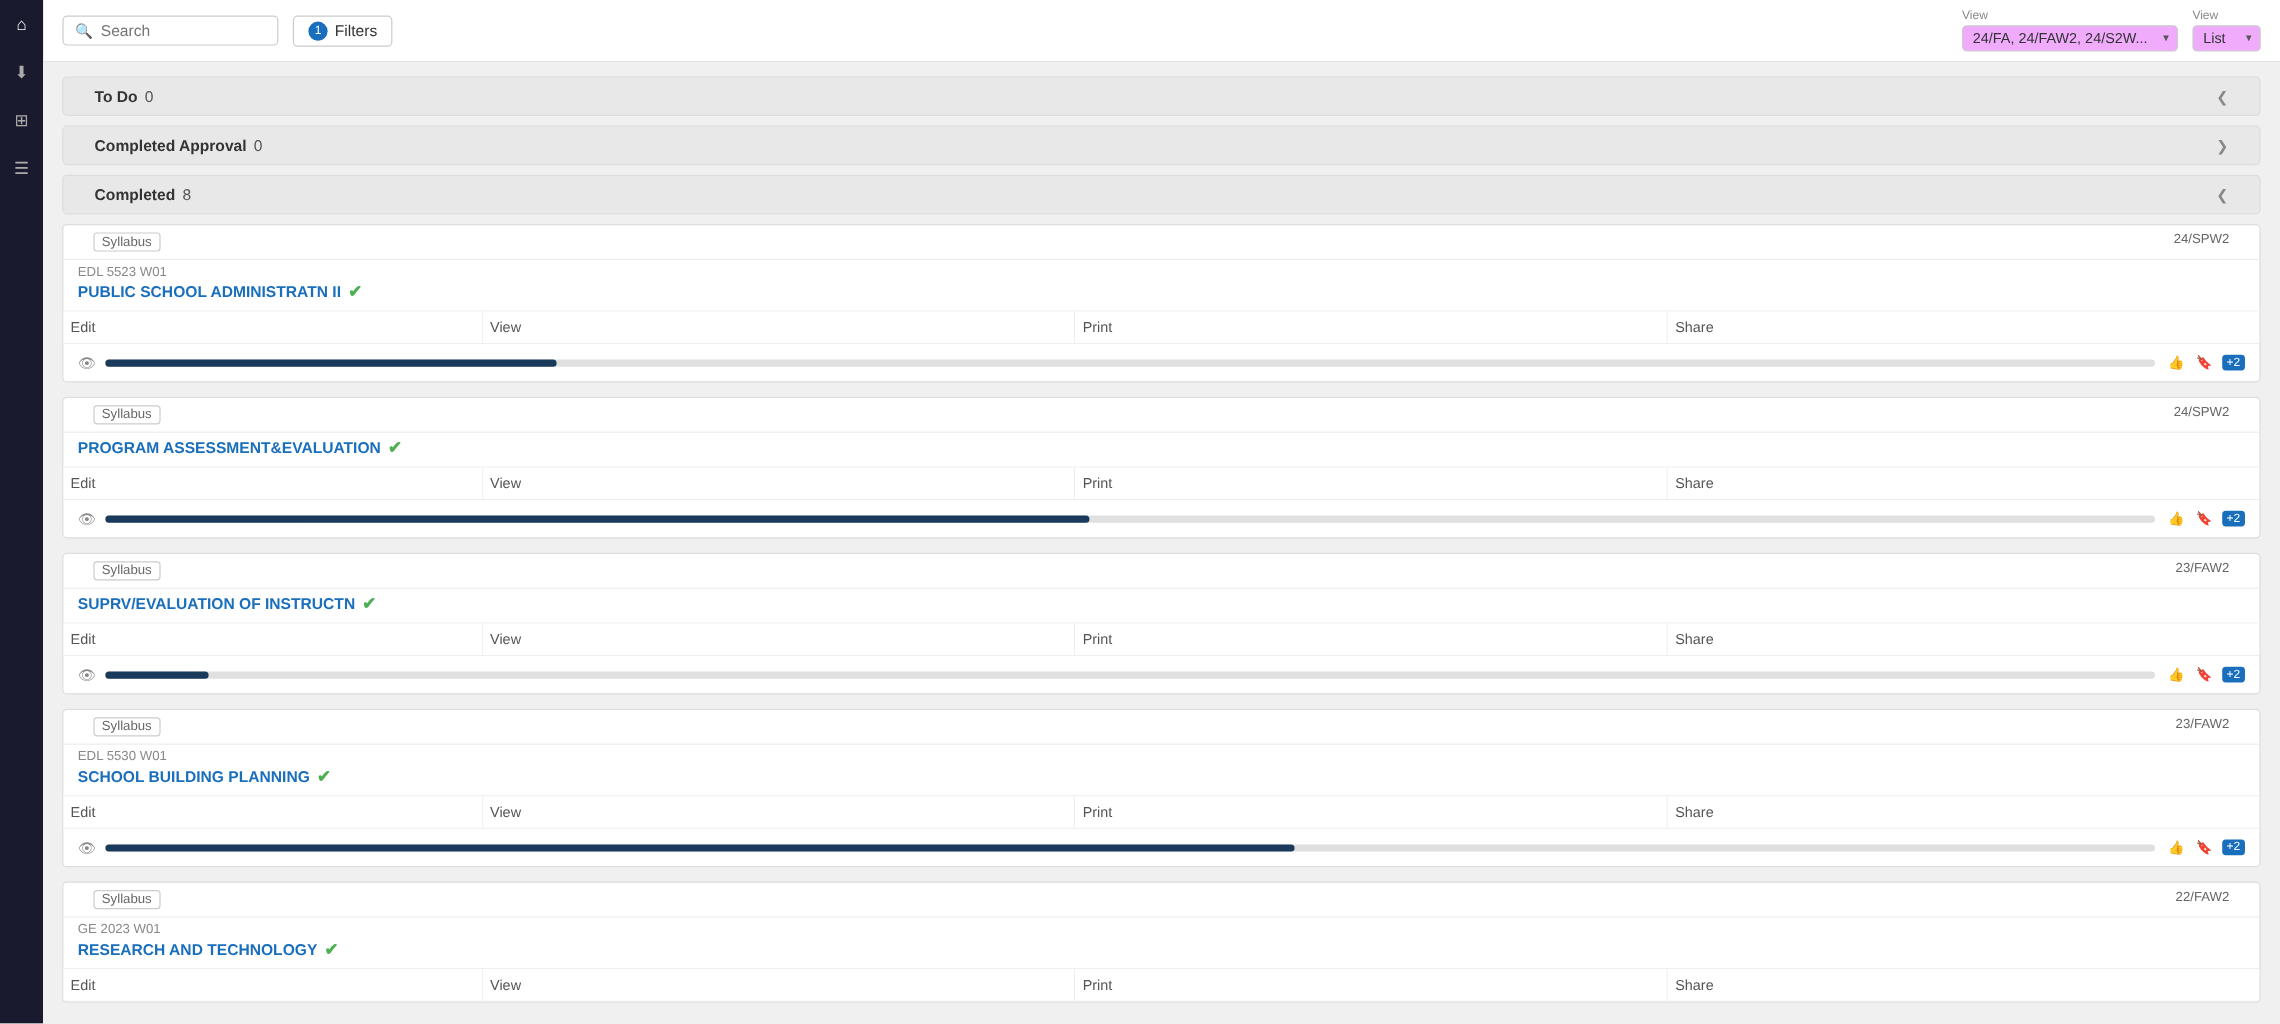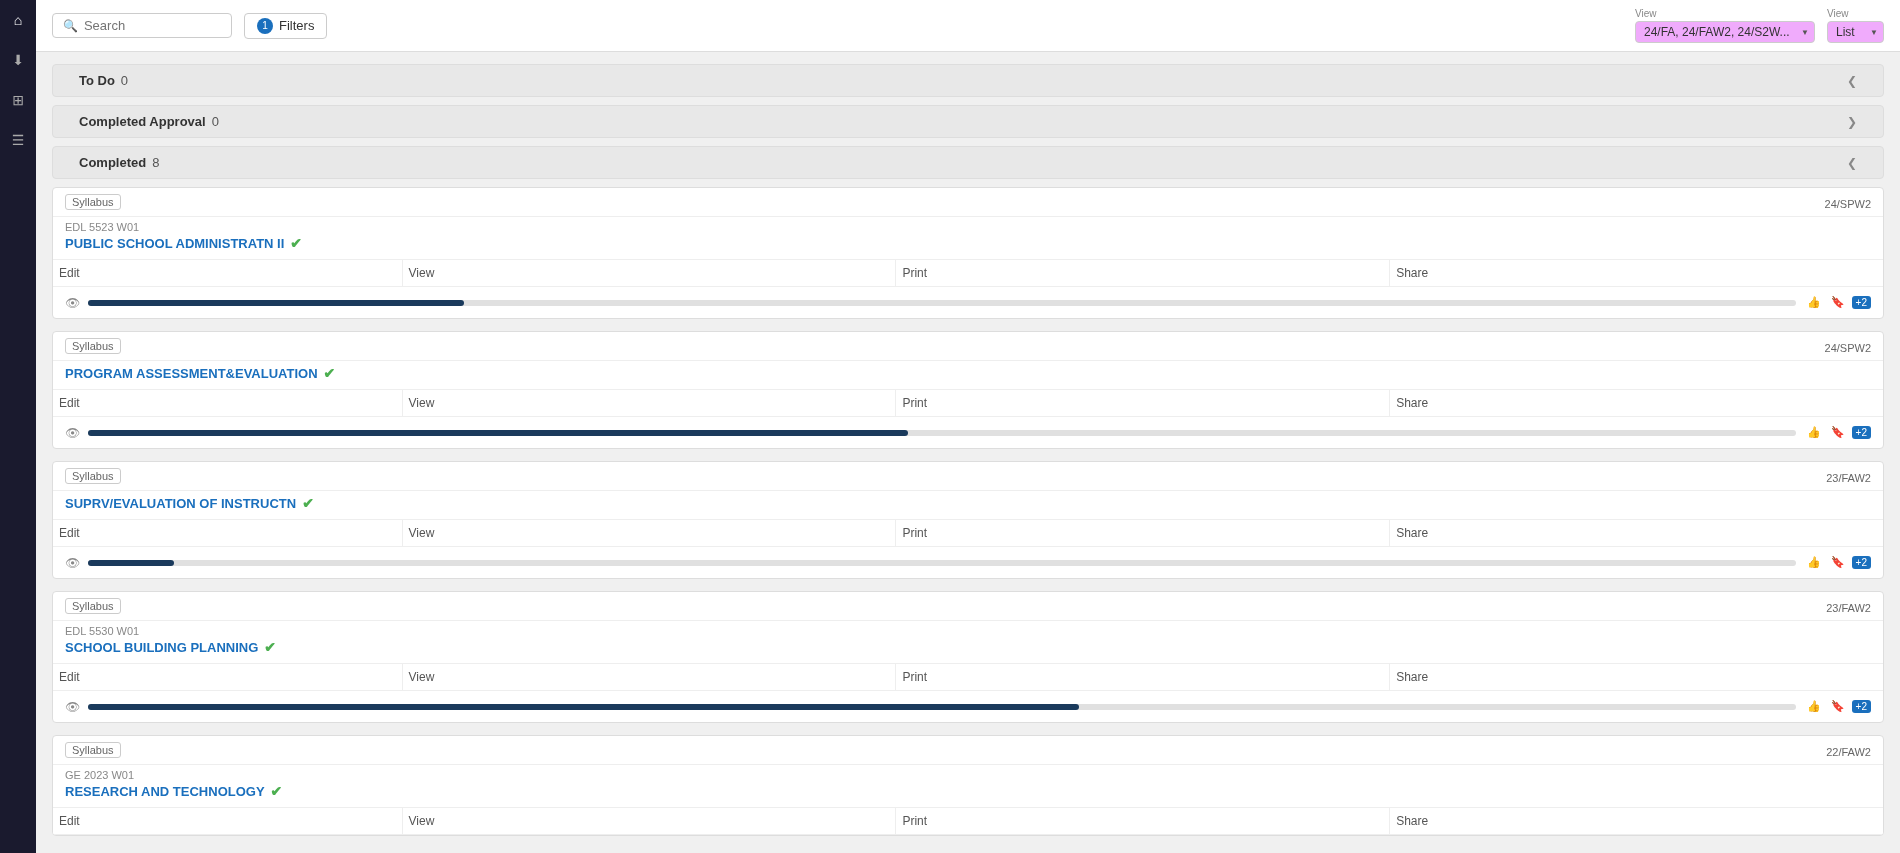--- a/index.html
+++ b/index.html
@@ -169,23 +169,23 @@
 
     
     .syllabus-card {
       background: #fff;
       border: 1px solid #ddd;
       border-radius: 4px;
       margin-bottom: 12px;
       overflow: hidden;
     }
     .card-header {
-      padding: 6px 12px;
-      display: flex;
-      align-items: flex-end;
+      padding: 6px 25px;
+      display: flex;
+      align-items: flex-start;
       justify-content: space-between;
       border-bottom: 1px solid #eee;
     }
     .syllabus-label {
       font-size: 11px;
       color: #666;
       border: 1px solid #ccc;
       border-radius: 3px;
       padding: 1px 6px;
     }

